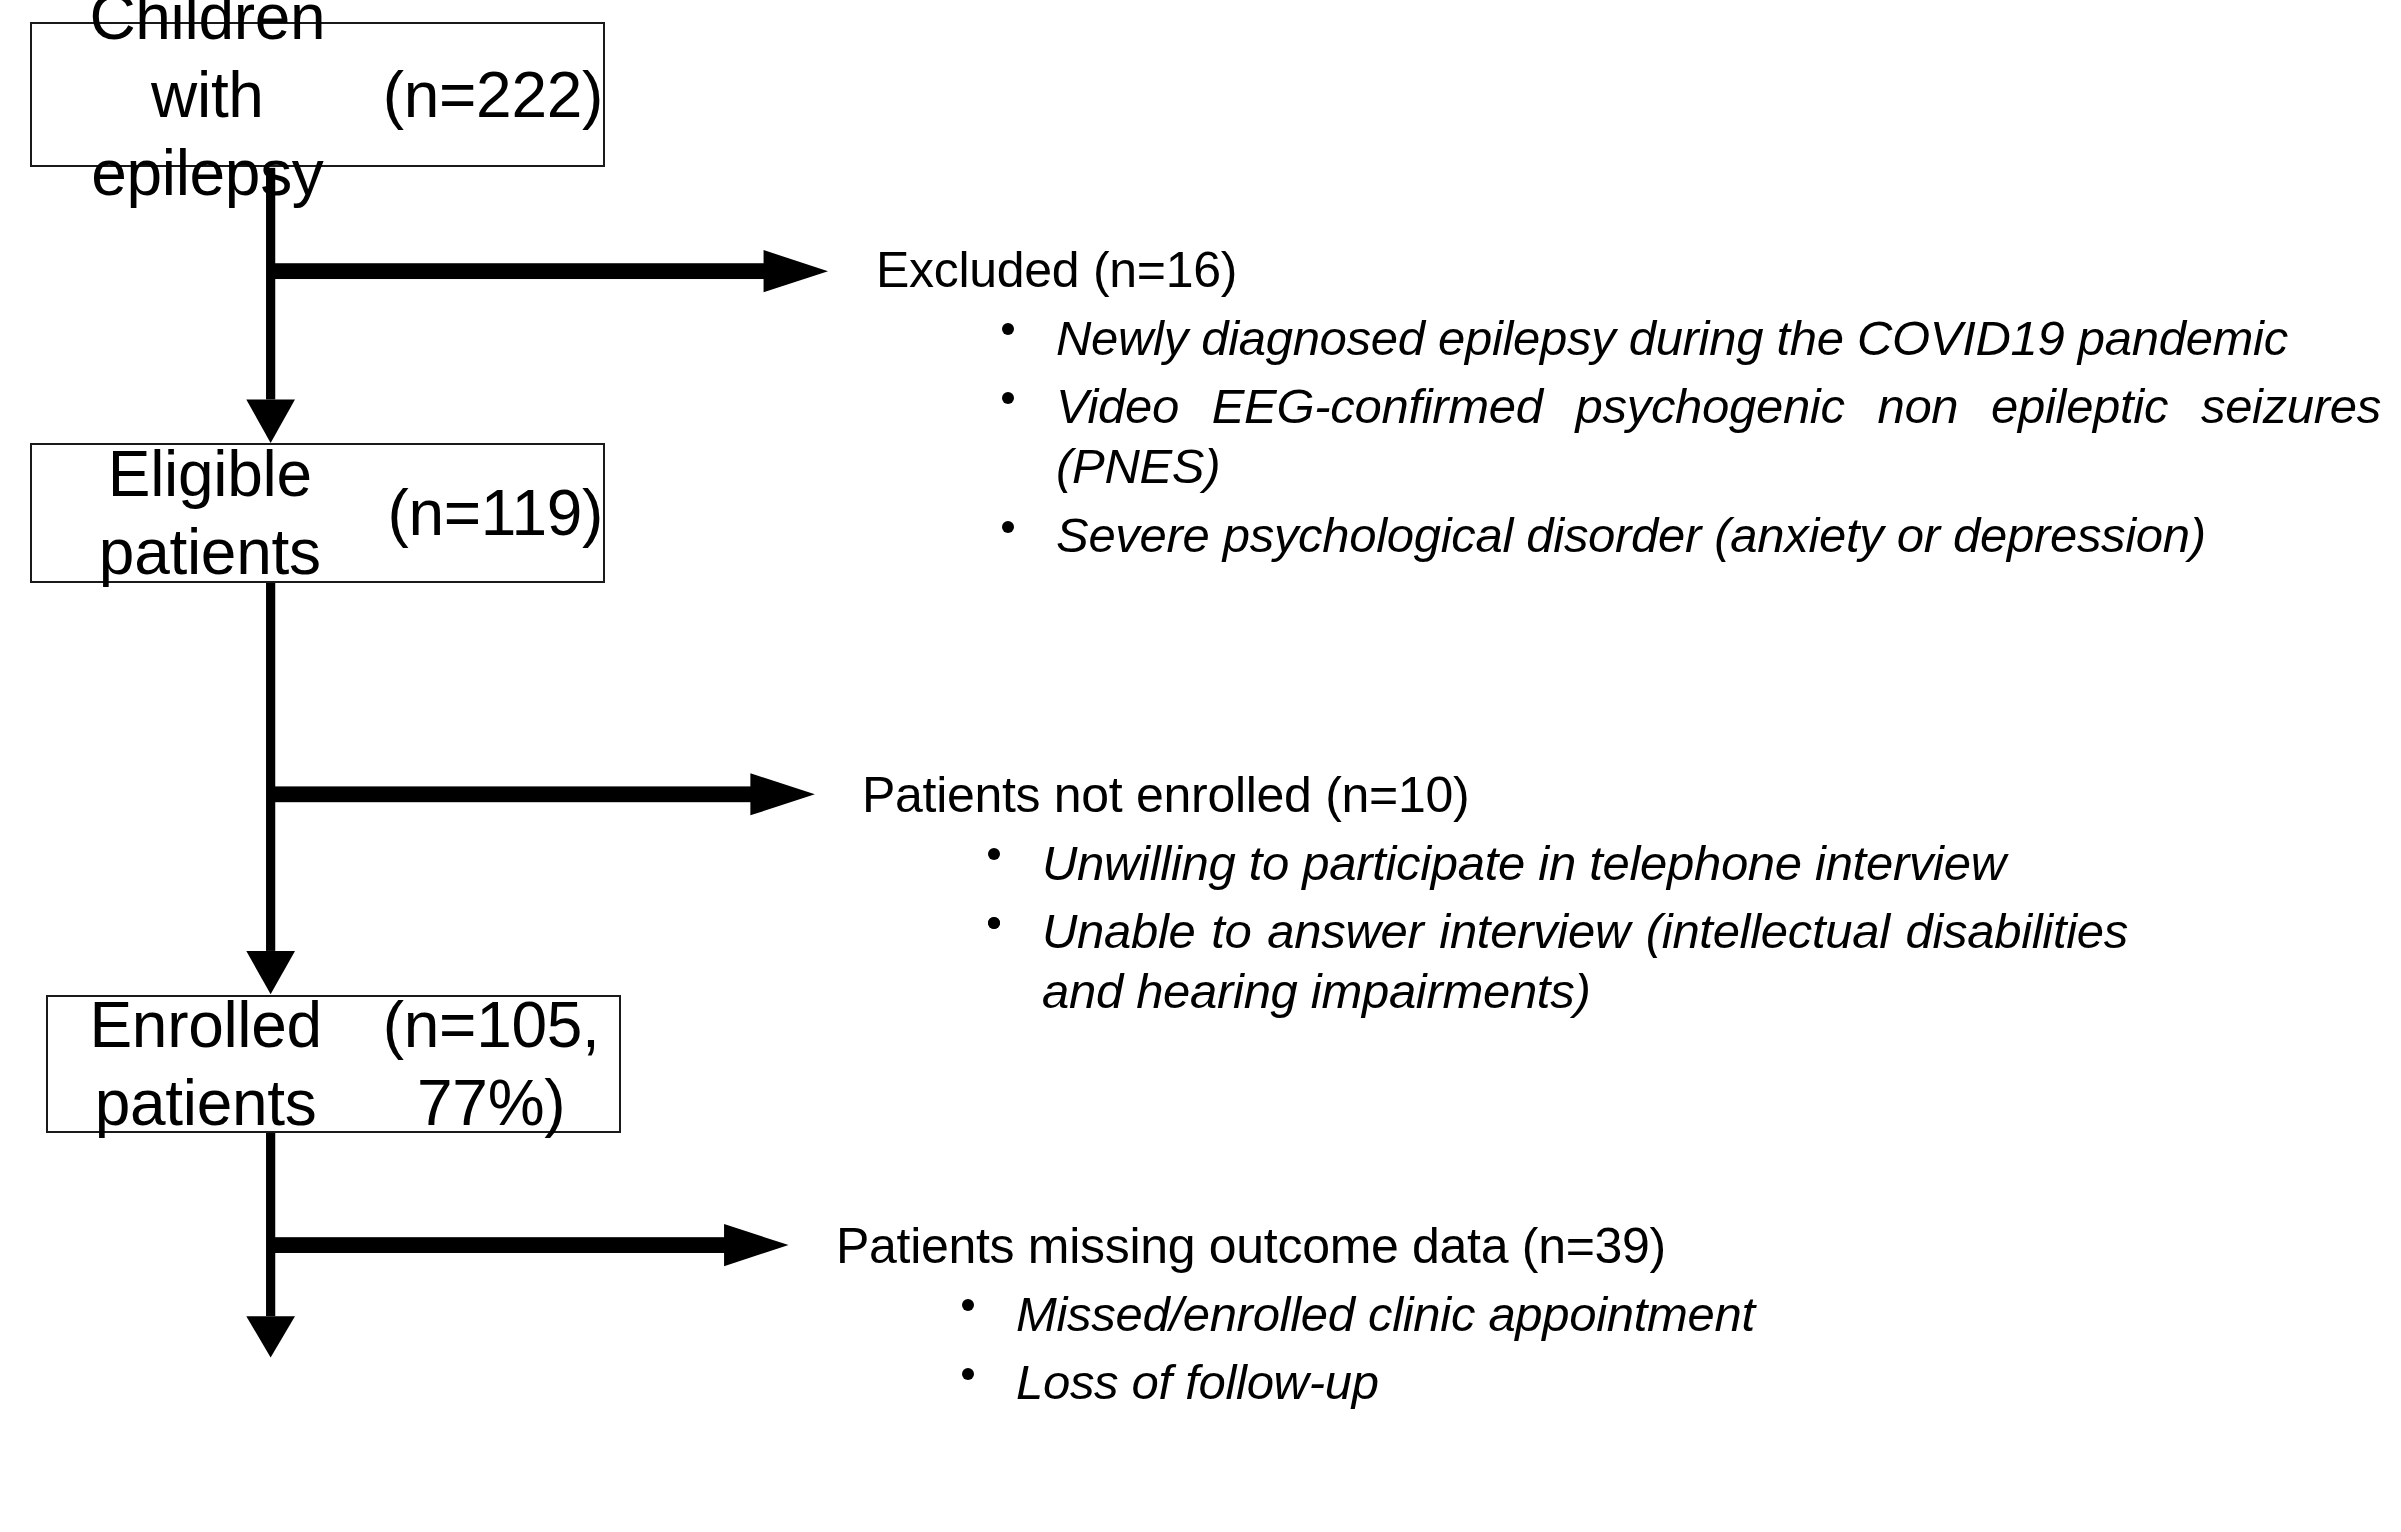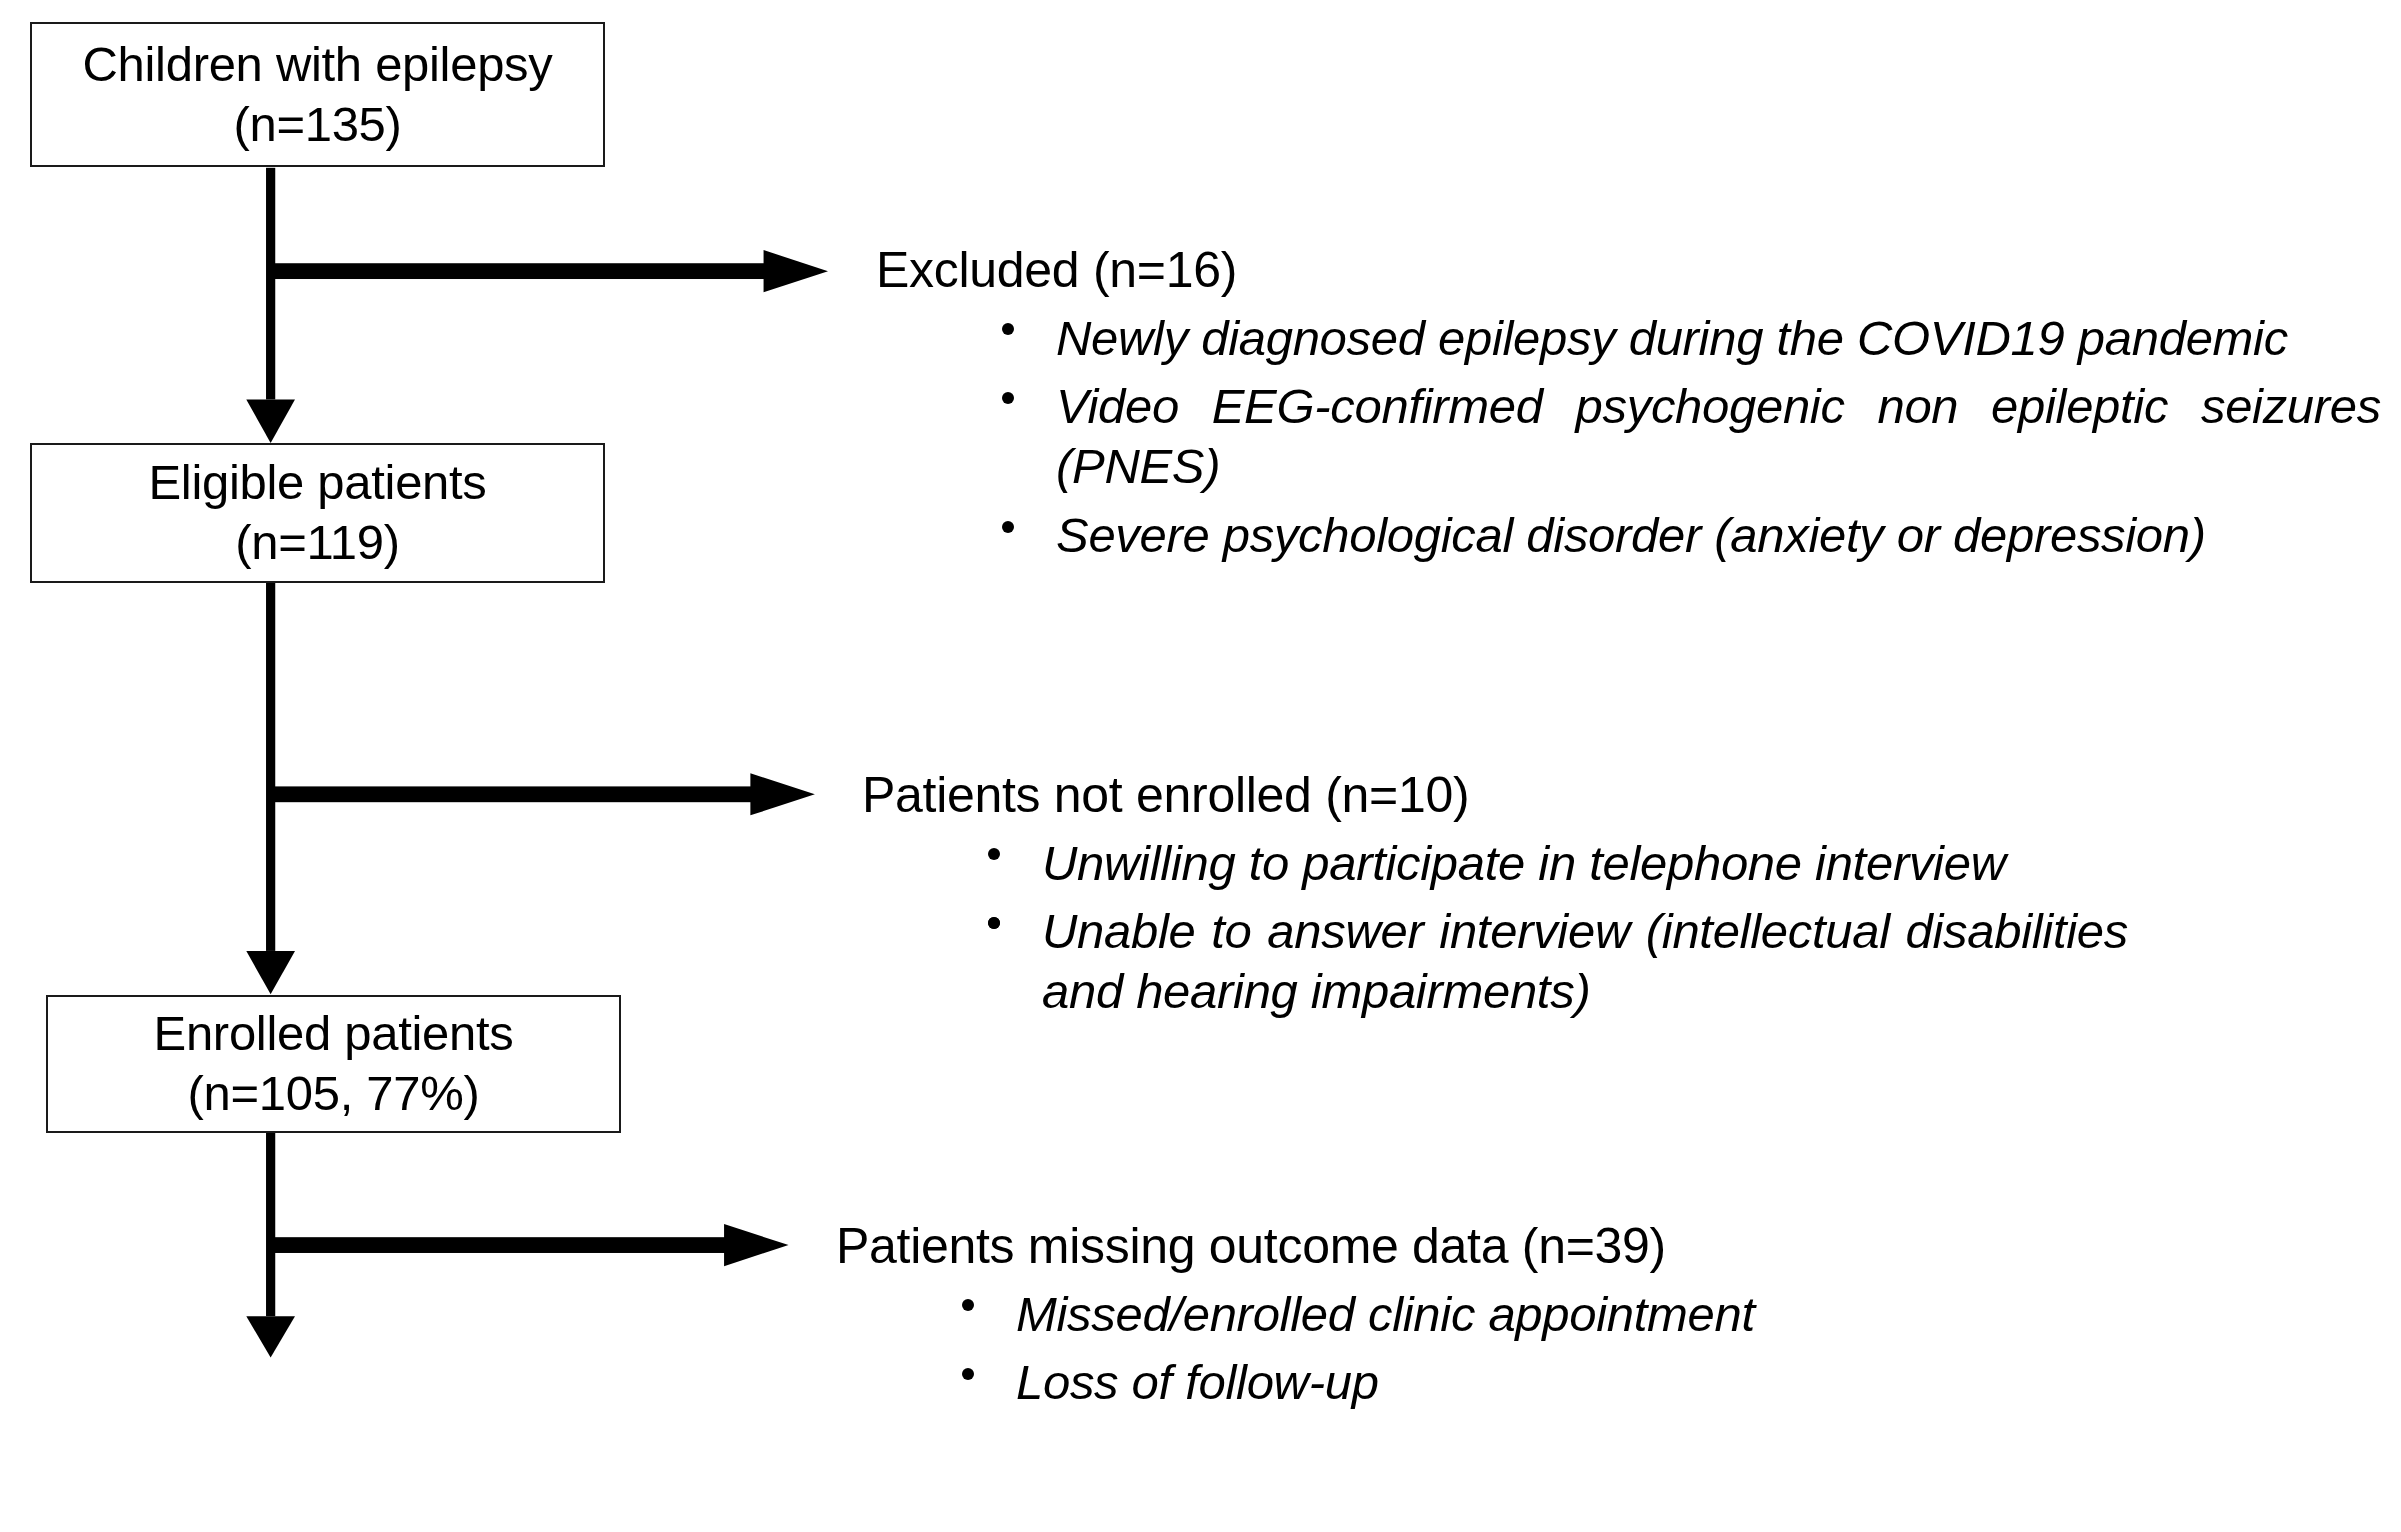--- a/index.html
+++ b/index.html
@@ -15,26 +15,25 @@
     font-family: "Liberation Sans", sans-serif;
     color: #000000;
     overflow: hidden;
   }
   .flow-box {
     position: absolute;
     box-sizing: border-box;
     border: 2.6px solid #1a1a1a;
     background: #ffffff;
     display: flex;
-    flex-direction: column;
     align-items: center;
     justify-content: center;
     text-align: center;
     line-height: 1.22;
-    font-size: 49px;
+    font-size: 64px;
     letter-spacing: -0.3px;
   }
   .flow-box .line1 { display: block; }
   .flow-box .line2 { display: block; }
 
   .branch-block {
     position: absolute;
     font-size: 50px;
     line-height: 1.15;
     letter-spacing: -0.3px;
@@ -115,21 +114,21 @@
     </g>
 
     <g>
       <rect x="411" y="1880" width="700" height="24" fill="#000000"></rect>
       <path d="M 1100,1860 L 1100,1924 L 1198,1892 z" fill="#000000"></path>
     </g>
   </svg>
 
   <div class="flow-box" style="left:30px; top:22.4px; width:575px; height:145px;">
     <span class="line1">Children with epilepsy</span>
-    <span class="line2">(n=135)</span>
+    <span class="line2">(n=222)</span>
   </div>
 
   <div class="flow-box" style="left:30px; top:443px; width:575px; height:140px;">
     <span class="line1">Eligible patients</span>
     <span class="line2">(n=119)</span>
   </div>
 
   <div class="flow-box" style="left:30px; top:995px; width:575px; height:138px;margin-left:16px;">
     <span class="line1">Enrolled patients</span>
     <span class="line2">(n=105, 77%)</span>

